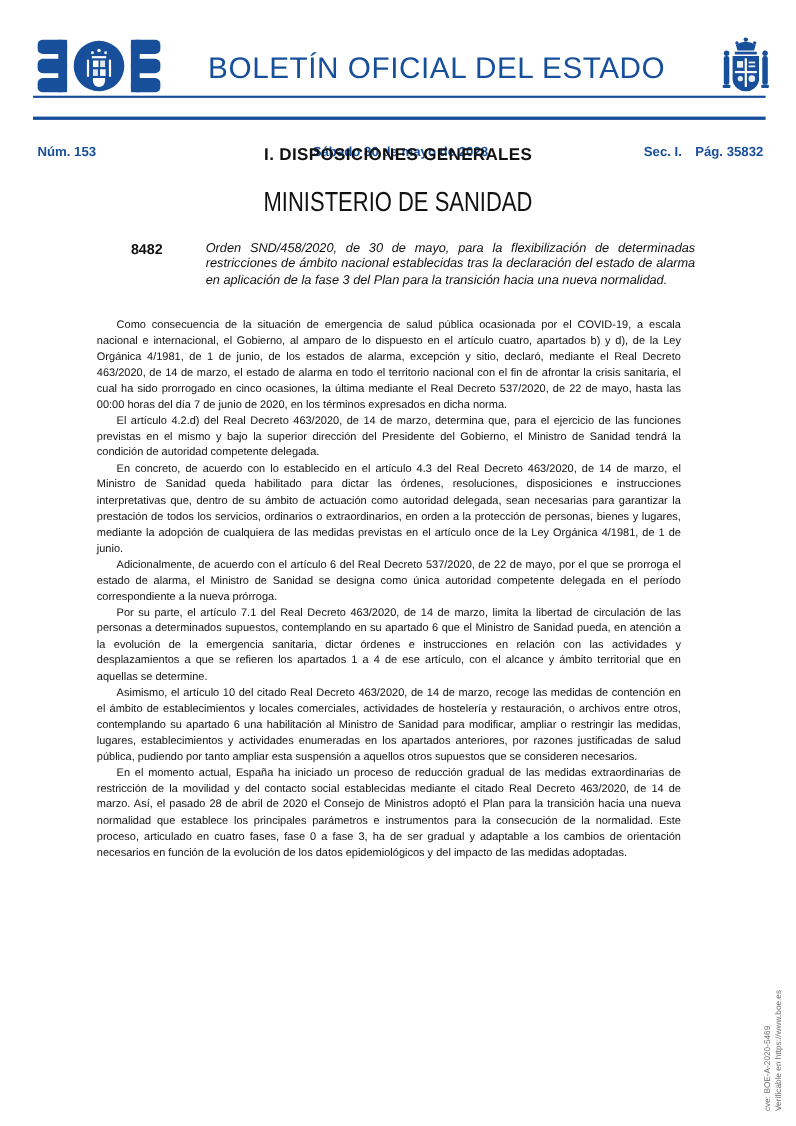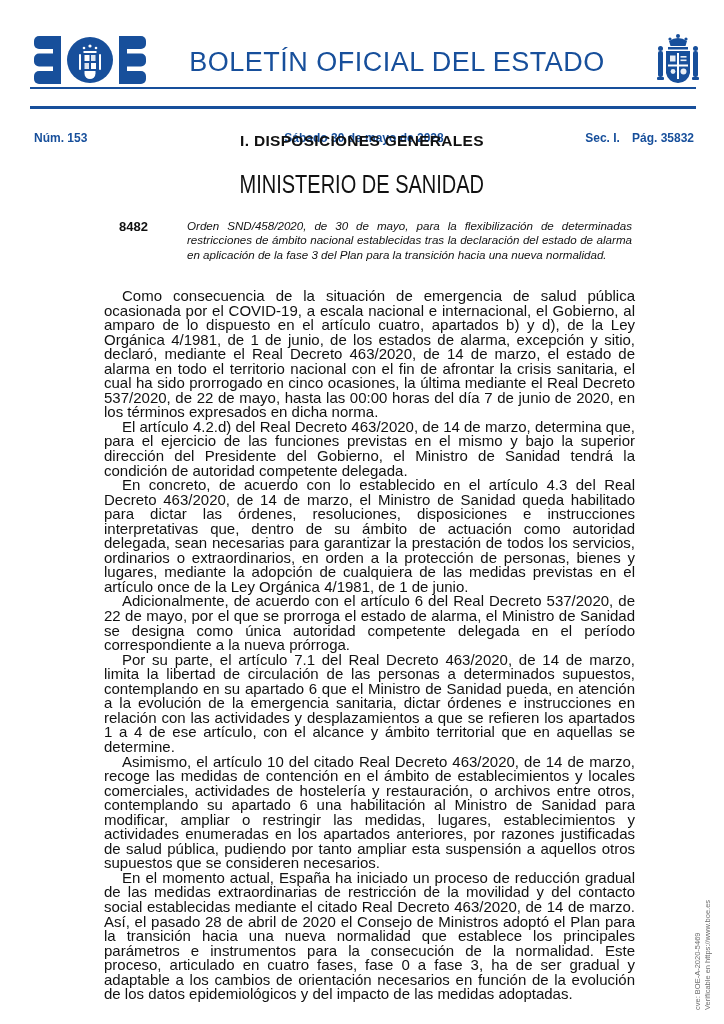--- a/index.html
+++ b/index.html
@@ -51,22 +51,22 @@
     position:absolute;left:119px;top:219px;
     font-size:13px;font-weight:bold;color:#111;
   }
   .item-summary{
     position:absolute;left:187px;top:219px;width:445px;
     font-size:11.6px;font-style:italic;line-height:14.4px;
     text-align:justify;color:#111;
   }
   
   .body-text{
-    position:absolute;left:104px;top:289px;width:531px;
-    font-size:15px;line-height:14.55px;text-align:justify;color:#111;
+    position:absolute;left:88px;top:289px;width:531px;
+    font-size:10px;line-height:14.55px;text-align:justify;color:#111;
   }
   .body-text p{margin:0;text-indent:18px;}
   
   .cve-block{
     position:absolute;left:693px;top:1010px;
     transform:rotate(-90deg);transform-origin:0 0;
     font-size:7.5px;line-height:9.5px;color:#6e6e6e;
     white-space:nowrap;
   }
 </style>

